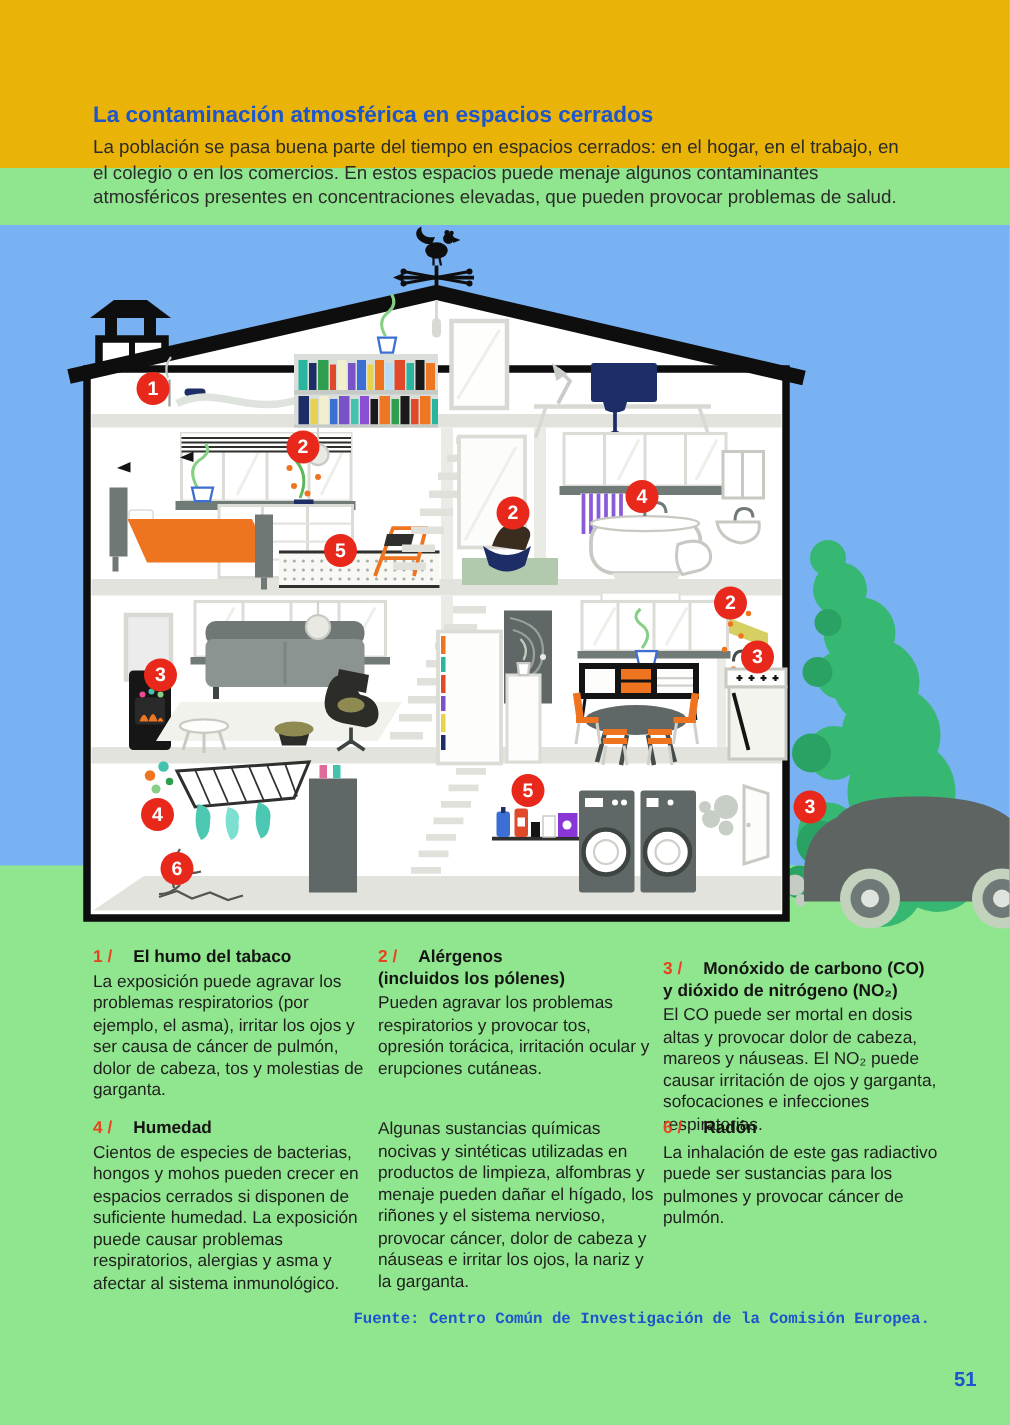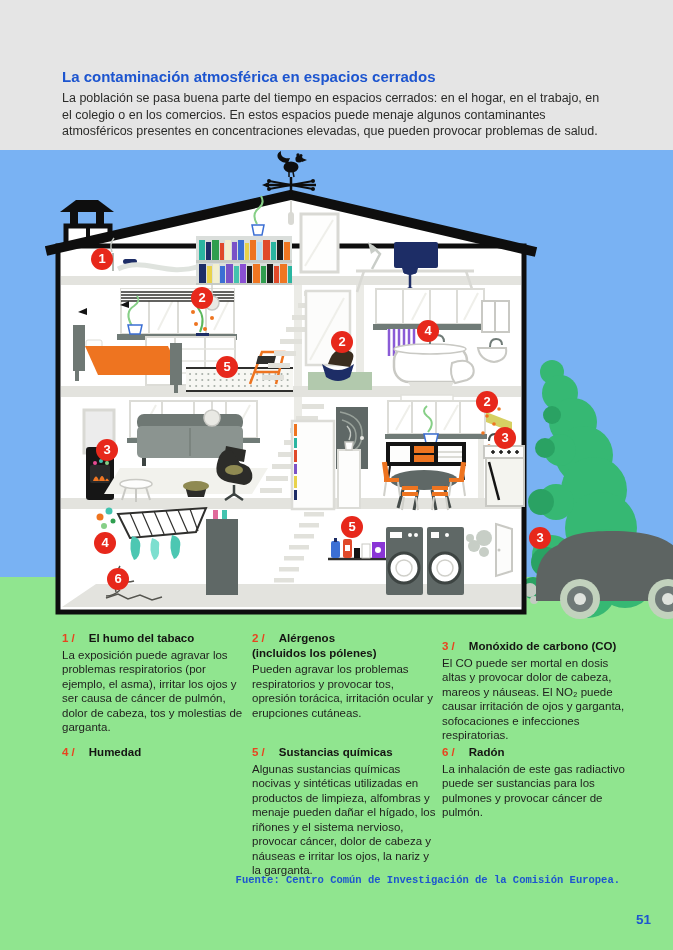--- a/index.html
+++ b/index.html
@@ -1,19 +1,19 @@
 <!DOCTYPE html>
 <html><head>
 <meta charset="utf-8">
 <style>
   html,body{margin:0;padding:0;}
   body{width:673px;height:950px;position:relative;overflow:hidden;
        font-family:"Liberation Sans",sans-serif;background:#90e58f;}
   
-  .header{position:absolute;top:0;left:0;width:673px;height:150px;background:#e5e5e5;}
+  .header{position:absolute;top:0;left:0;width:673px;height:112px;background:#eab308;}
   .title{position:absolute;left:62px;top:68px;font-size:15px;font-weight:bold;color:#1d55cf;}
   .intro{position:absolute;left:62px;top:90px;width:548px;font-size:12.5px;line-height:16.5px;color:#2b2b29;}
   
   .sky{position:absolute;top:150px;left:0;width:673px;height:427px;background:#79b2f3;}
   .scene{position:absolute;top:150px;left:0;width:673px;height:470px;}
   
   .sfill{fill:#fff;stroke:#dcdcd7;stroke-width:2;}
   .sline{stroke:#dcdcd7;stroke-width:2;fill:none;}
   .glare{stroke:#efefea;stroke-width:2;fill:none;}
   .sill{fill:#707b77;}
@@ -589,28 +589,28 @@
 
 <div class="block" style="left:62px;top:631px">
   <div class="bh"><span class="num">1 /</span><span class="bt">El humo del tabaco</span><span class="bt2"></span></div>
   <div class="bb">La exposición puede agravar los problemas respiratorios (por ejemplo, el asma), irritar los ojos y ser causa de cáncer de pulmón, dolor de cabeza, tos y molestias de garganta.</div>
 </div>
 <div class="block" style="left:252px;top:631px">
   <div class="bh"><span class="num">2 /</span><span class="bt">Alérgenos</span><span class="bt2">(incluidos los pólenes)</span></div>
   <div class="bb">Pueden agravar los problemas respiratorios y provocar tos, opresión torácica, irritación ocular y erupciones cutáneas.</div>
 </div>
 <div class="block" style="left:442px;top:639px">
-  <div class="bh"><span class="num">3 /</span><span class="bt">Monóxido de carbono (CO)</span></div>
+  <div class="bh"><span class="num">3 /</span><span class="bt">Monóxido de carbono (CO)</span><span class="bt2">y dióxido de nitrógeno (NO₂)</span></div>
   <div class="bb">El CO puede ser mortal en dosis altas y provocar dolor de cabeza, mareos y náuseas. El NO₂ puede causar irritación de ojos y garganta, sofocaciones e infecciones respiratorias.</div>
 </div>
 <div class="block" style="left:62px;top:745px">
   <div class="bh"><span class="num">4 /</span><span class="bt">Humedad</span><span class="bt2"></span></div>
+  <div class="bb">Cientos de especies de bacterias, hongos y mohos pueden crecer en espacios cerrados si disponen de suficiente humedad. La exposición puede causar problemas respiratorios, alergias y asma y afectar al sistema inmunológico.</div>
 </div>
 <div class="block" style="left:252px;top:745px">
-  <div class="bh"><span class="num">5 /</span><span class="bt">Sustancias químicas</span><span class="bt2"></span></div>
   <div class="bb">Algunas sustancias químicas nocivas y sintéticas utilizadas en productos de limpieza, alfombras y menaje pueden dañar el hígado, los riñones y el sistema nervioso, provocar cáncer, dolor de cabeza y náuseas e irritar los ojos, la nariz y la garganta.</div>
 </div>
 <div class="block" style="left:442px;top:745px">
   <div class="bh"><span class="num">6 /</span><span class="bt">Radón</span><span class="bt2"></span></div>
   <div class="bb">La inhalación de este gas radiactivo puede ser sustancias para los pulmones y provocar cáncer de pulmón.</div>
 </div>
 
 <div class="source"><span class="sp">Fuente: </span><span class="ss">Centro Común de Investigación de la Comisión Europea.</span></div>
 <div class="pageno">51</div>
 

